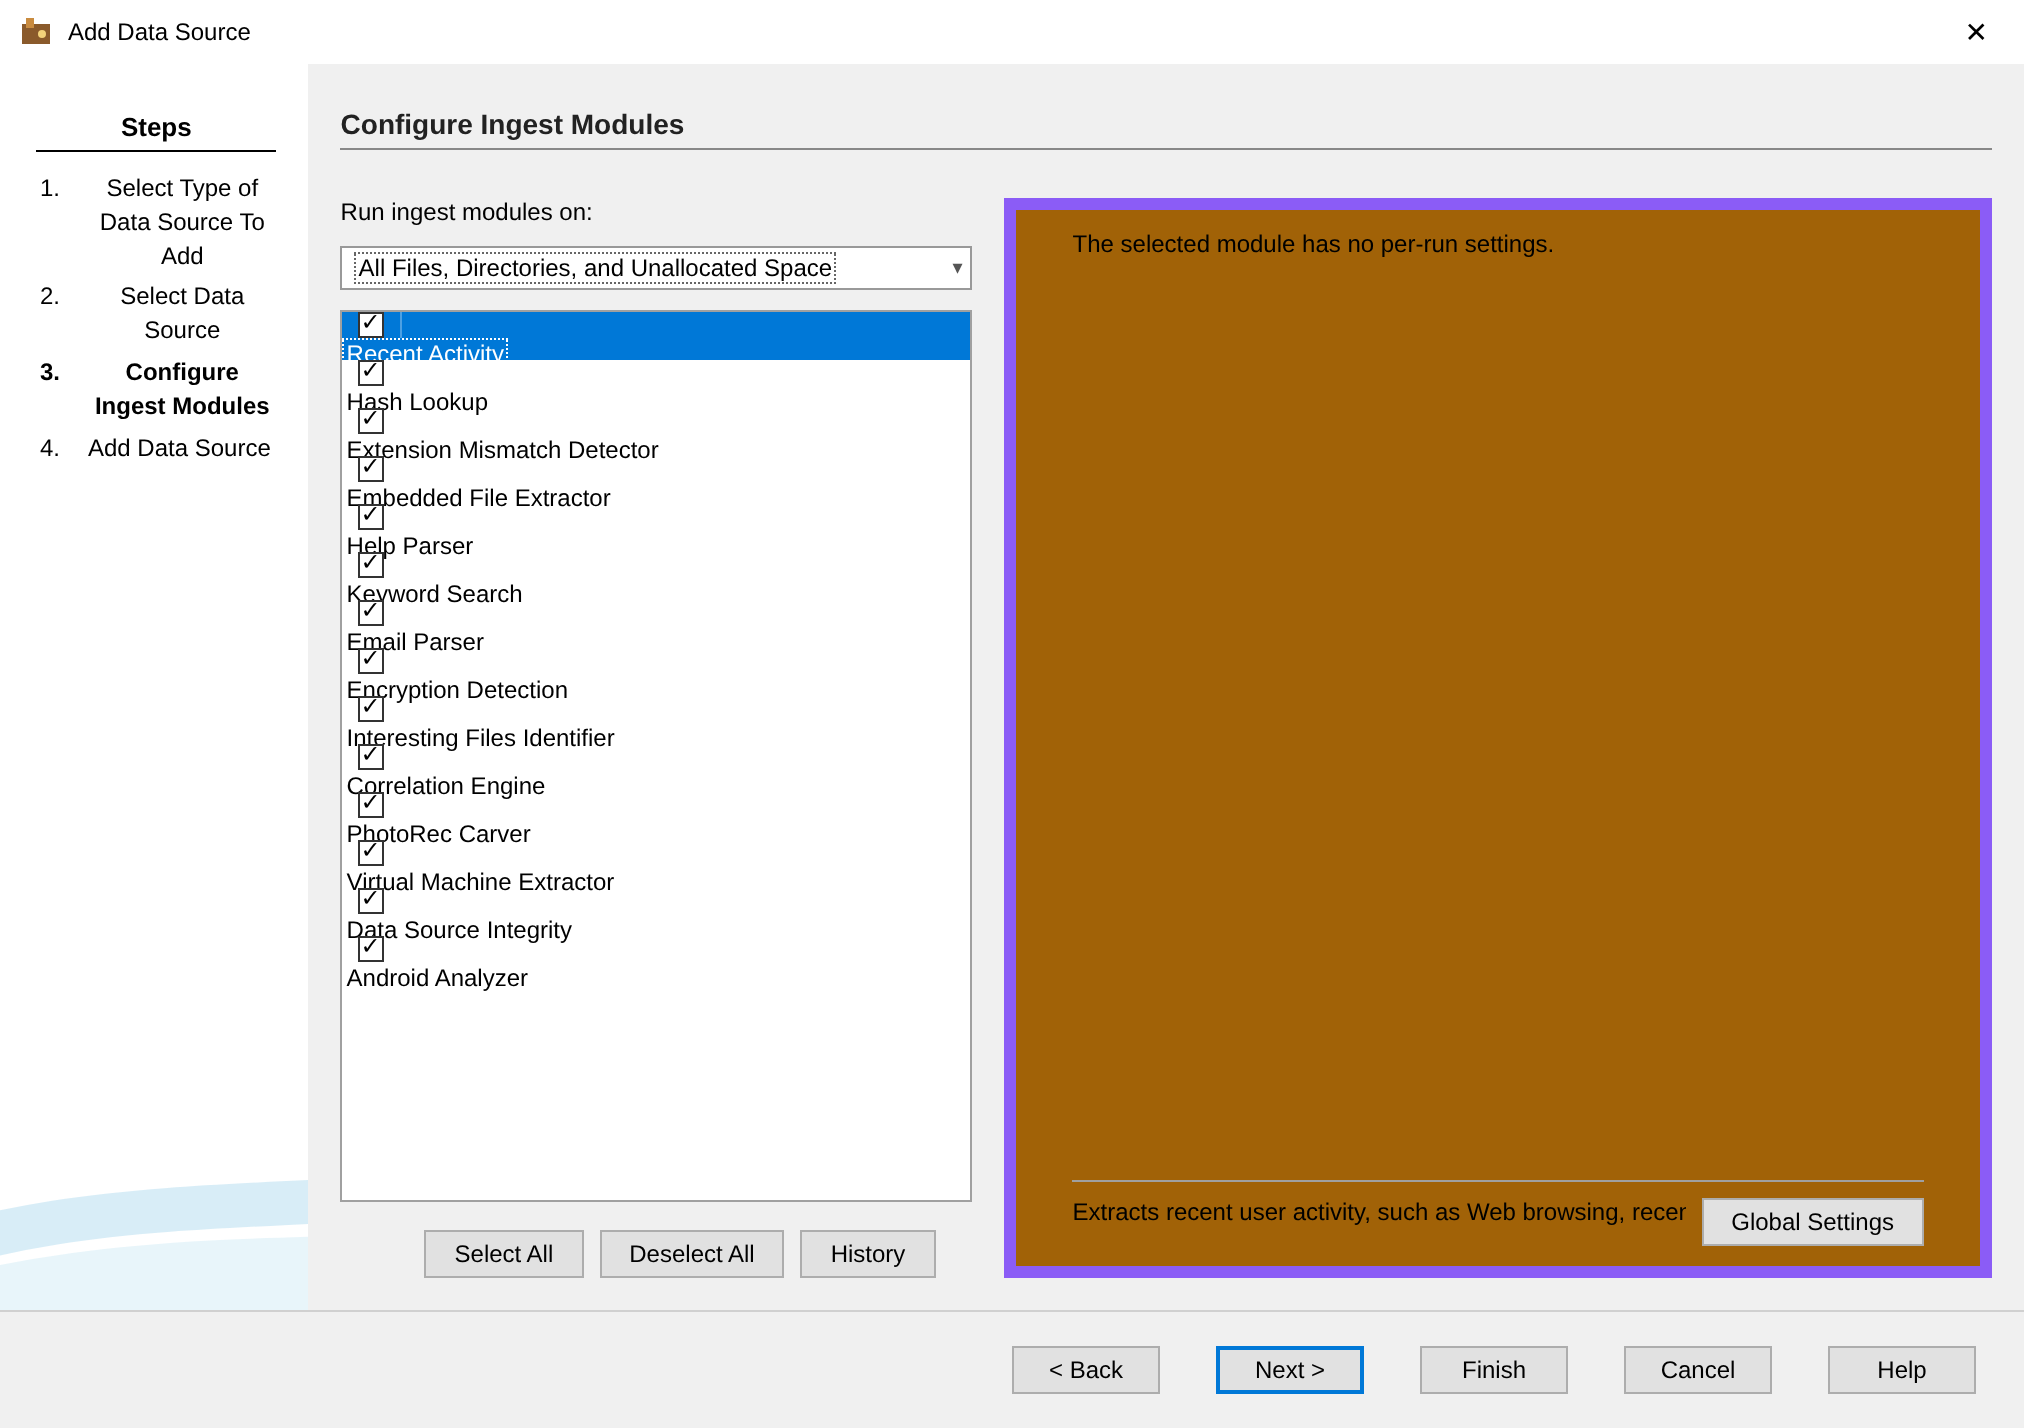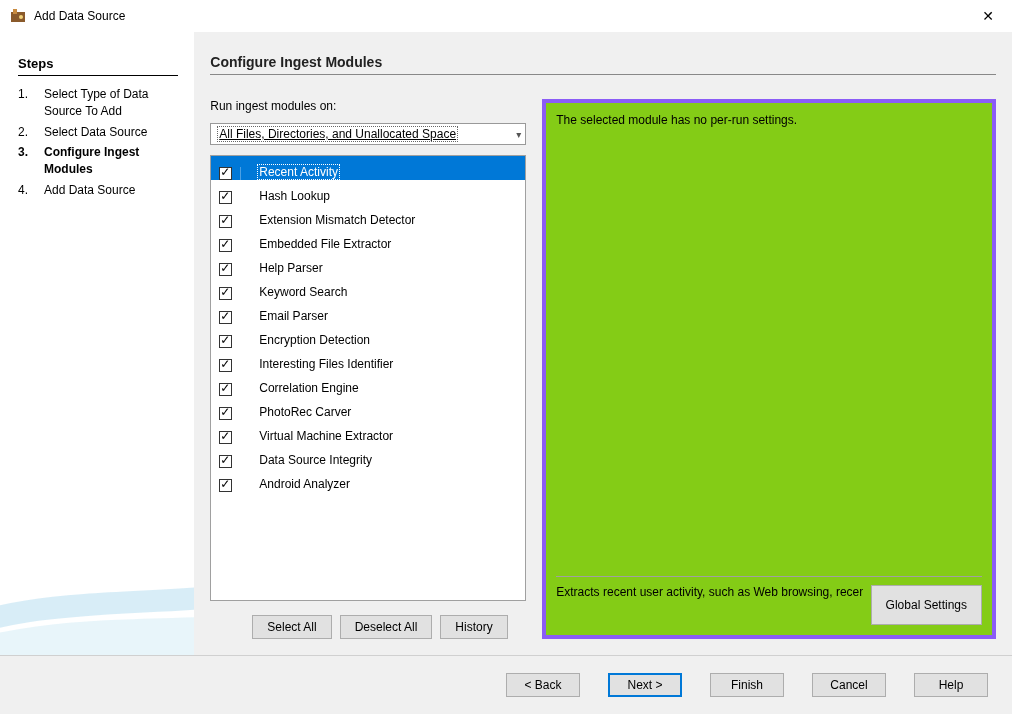--- a/index.html
+++ b/index.html
@@ -37,20 +37,21 @@
       border-top: 0;
       position: relative;
       overflow: hidden;
     }
     .left-panel {
       width: 262px;
       padding: 24px 16px 16px 18px;
       background: #fff;
       position: relative;
       overflow: hidden;
+      text-align: center;
     }
     .steps-heading {
       font-weight: bold;
       font-size: 13px;
       margin-bottom: 4px;
     }
     .steps-underline {
       border-bottom: 1px solid #000;
       margin-bottom: 10px;
     }
@@ -113,34 +114,35 @@
       align-items: center;
       justify-content: space-between;
       border: 1px solid #999;
       background: #fff;
       height: 22px;
       padding: 0 4px 0 6px;
       font-size: 12px;
       cursor: pointer;
       margin-bottom: 10px;
     }
-    .dropdown .dd-text { border:1px dotted #666; padding:0 1px;text-decoration:underline; }
+    .dropdown .dd-text { border:1px dotted #666; padding:0 1px; }
     .chev { font-size: 10px; color:#555; }
     .module-list {
       border: 1px solid #a0a0a0;
       background: #fff;
       flex: 1;
       overflow-y: auto;
     }
     .module-row {
       display: flex;
-      align-items: flex-end;
+      align-items: flex-start;
       height: 24px;
       font-size: 12px;
       cursor: pointer;
+      flex-direction: column;
     }
     .module-row.selected {
       background: #0078d7;
       color: #fff;
     }
     .module-row.selected .mtext { outline: 1px dotted #fff; outline-offset:-1px; }
     .mcheck-cell {
       width: 30px;
       display:flex; align-items:center; justify-content:center;
       border-right: 1px solid transparent;
@@ -179,36 +181,36 @@
       color: #000000;
       cursor: default;
     }
 
     .right-col {
       flex: 1;
       display: flex;
       flex-direction: column;
     }
     .settings-box {
-      border: 4px solid #8b5cf6;
-      background: #84cc16;
-      flex: 1;
-      padding: 10px 10px;
+      border: 6px solid #8b5cf6;
+      background: #a16207;
+      flex: 1;
+      padding: 10px 28px;
       font-size: 12px;
       display:flex; flex-direction:column;
     }
     .settings-msg { flex:1; }
     .desc-row {
       border-top: 1px solid #a0a0a0;
       padding-top: 8px;
       display:flex; gap:8px;
       align-items:flex-start;
     }
     .desc-text { flex:1; font-size:12px; white-space:nowrap; overflow:hidden; text-overflow: clip; }
-    .gs-btn { height:40px; }
+    .gs-btn { height:24px; }
 
     
     .footer-sep { height:1px; background:#d0d0d0; }
     .footer {
       height: 58px;
       background: #f0f0f0;
       display:flex;
       align-items:center;
       justify-content:flex-end;
       gap: 28px;

